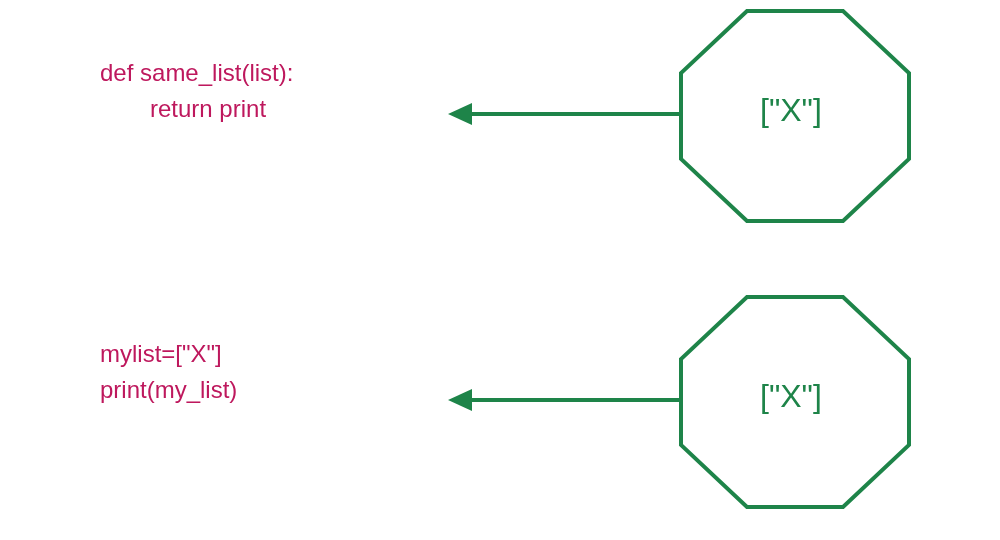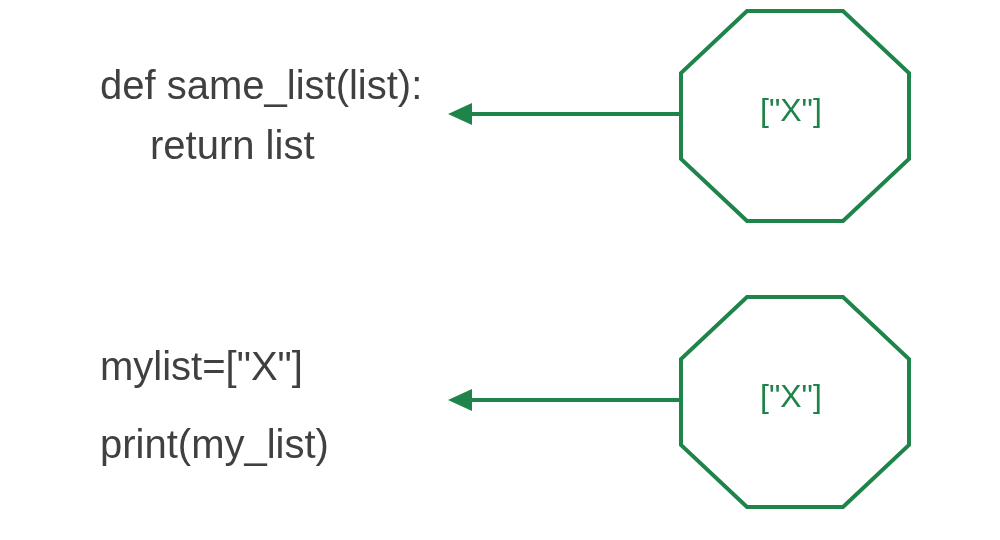--- a/index.html
+++ b/index.html
@@ -9,50 +9,50 @@
     }
     body {
       width: 1000px;
       height: 540px;
       background: #ffffff;
       position: relative;
       font-family: Arial, Helvetica, sans-serif;
     }
     .code-block {
       position: absolute;
-      color: #404040;
-      font-size: 40px;
+      color: #be185d;
+      font-size: 24px;
       line-height: 1.5;
       font-weight: 400;
     }
     .code-block .indent {
       padding-left: 50px;
     }
     .code-block .spaced {
-      margin-top: 18px;
+      margin-top: 0;
     }
     .octagon-container {
       position: absolute;
     }
     .octagon-label {
       position: absolute;
       color: #1e8449;
       font-size: 32px;
       font-weight: 400;
     }
     .arrow-container {
       position: absolute;
     }
   </style>
 </head>
 <body>
 
 <div class="code-block" style="left: 100px; top: 55px;">
   <div>def same_list(list):</div>
-  <div class="indent">return list</div>
+  <div class="indent">return print</div>
 </div>
 
 <div class="octagon-container" style="left: 675px; top: 6px;">
   <svg width="240" height="220" viewBox="0 0 240 220">
     <polygon points="72,5 168,5 234,67 234,153 168,215 72,215 6,153 6,67" fill="none" stroke="#1e8449" stroke-width="4" stroke-linejoin="miter"></polygon>
   </svg>
 </div>
 <div class="octagon-label" style="left: 760px; top: 92px;">["X"]</div>
 
 <div class="arrow-container" style="left: 445px; top: 94px;">

